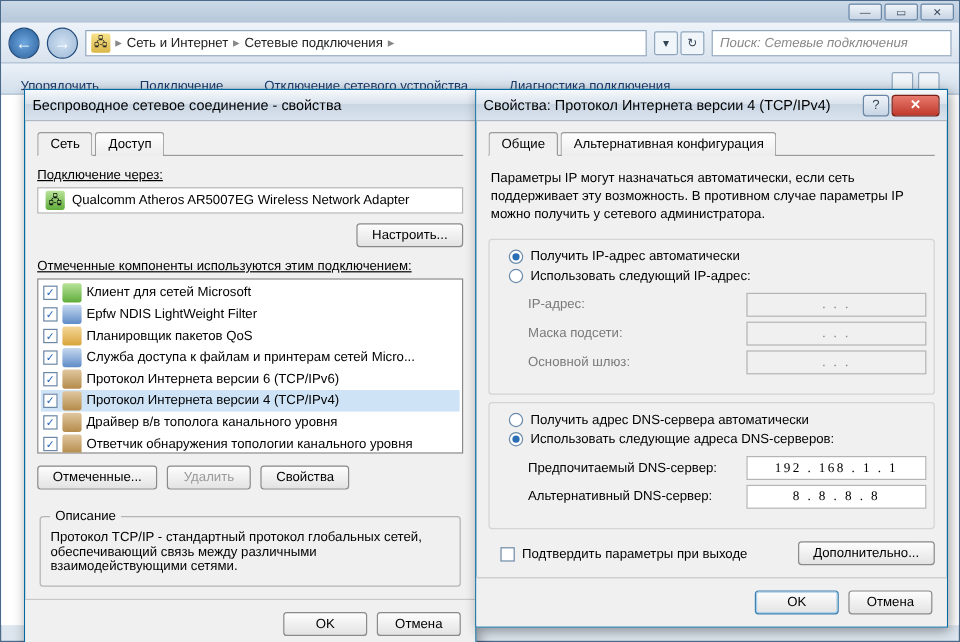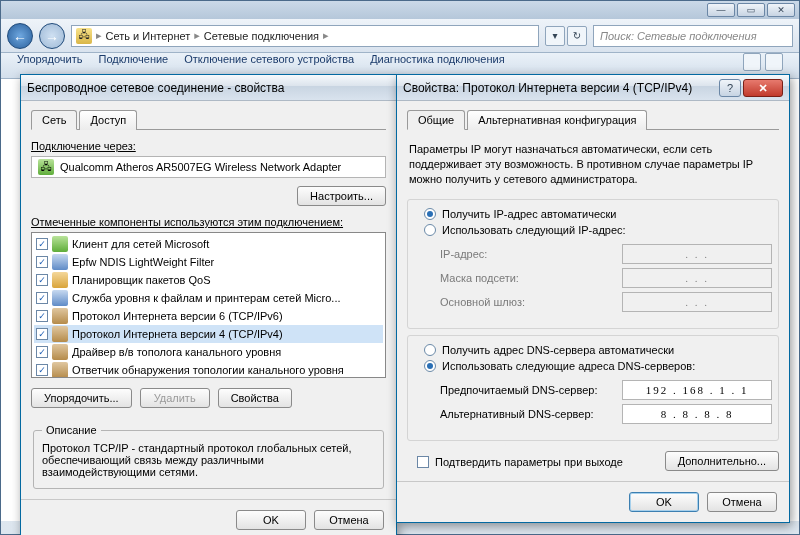--- a/index.html
+++ b/index.html
@@ -62,21 +62,21 @@
     border-radius: 2px; font-size:10px;
   }
   .addr-tools { display:flex; gap:2px; }
   .addr-tool { width:20px;height:20px;border:1px solid #8fa5bc;background:#f0f5fa;border-radius:2px;display:flex;align-items:center;justify-content:center;font-size:10px;color:#345; }
   .search-box {
     width: 200px; height: 22px; background:#fff;border:1px solid #8fa5bc;
     padding: 0 6px; color:#888; font-style: italic; display:flex;align-items:center;
   }
   .explorer-toolbar {
     height: 26px; background: linear-gradient(#eaf1f8,#d3dfec);
-    display:flex; align-items:flex-start; gap: 16px; padding: 0 16px;
+    display:flex; align-items:flex-end; gap: 34px; padding: 0 16px;
     color: #1a3a6a; font-size: 11px;
     border-bottom:1px solid #9fb3c8;
   }
   .explorer-toolbar .tool-right { margin-left:auto; display:flex; gap:4px;}
   .tool-ic { width:18px;height:18px;border:1px solid #8fa5bc;background:#f0f5fa;border-radius:2px;}
   .explorer-body { background:#fff; height:442px; }
 
   
   .dialog {
     position: absolute;
@@ -240,21 +240,21 @@
           <span>Epfw NDIS LightWeight Filter</span>
         </div>
       <div class="comp-row">
           <span class="chk">✓</span>
           <span class="ic ic-qos"></span>
           <span>Планировщик пакетов QoS</span>
         </div>
       <div class="comp-row">
           <span class="chk">✓</span>
           <span class="ic ic-share"></span>
-          <span>Служба уровня к файлам и принтерам сетей Micro...</span>
+          <span>Служба доступа к файлам и принтерам сетей Micro...</span>
         </div>
       <div class="comp-row">
           <span class="chk">✓</span>
           <span class="ic ic-proto"></span>
           <span>Протокол Интернета версии 6 (TCP/IPv6)</span>
         </div>
       <div class="comp-row" style="background:#cfe3f7;">
           <span class="chk">✓</span>
           <span class="ic ic-proto"></span>
           <span>Протокол Интернета версии 4 (TCP/IPv4)</span>
@@ -265,21 +265,21 @@
           <span>Драйвер в/в тополога канального уровня</span>
         </div>
       <div class="comp-row">
           <span class="chk">✓</span>
           <span class="ic ic-proto"></span>
           <span>Ответчик обнаружения топологии канального уровня</span>
         </div>
     </div>
 
     <div class="row-btns">
-      <div class="btn"><span>Упорядочить...</span></div>
+      <div class="btn"><span>Отмеченные...</span></div>
       <div class="btn" style="color:#9a9a9a;"><span>Удалить</span></div>
       <div class="btn"><span>Свойства</span></div>
     </div>
 
     <fieldset class="desc">
       <legend>Описание</legend>
       <div>Протокол TCP/IP - стандартный протокол глобальных сетей, обеспечивающий связь между различными взаимодействующими сетями.</div>
     </fieldset>
   </div>
   <div class="dlg-footer">

